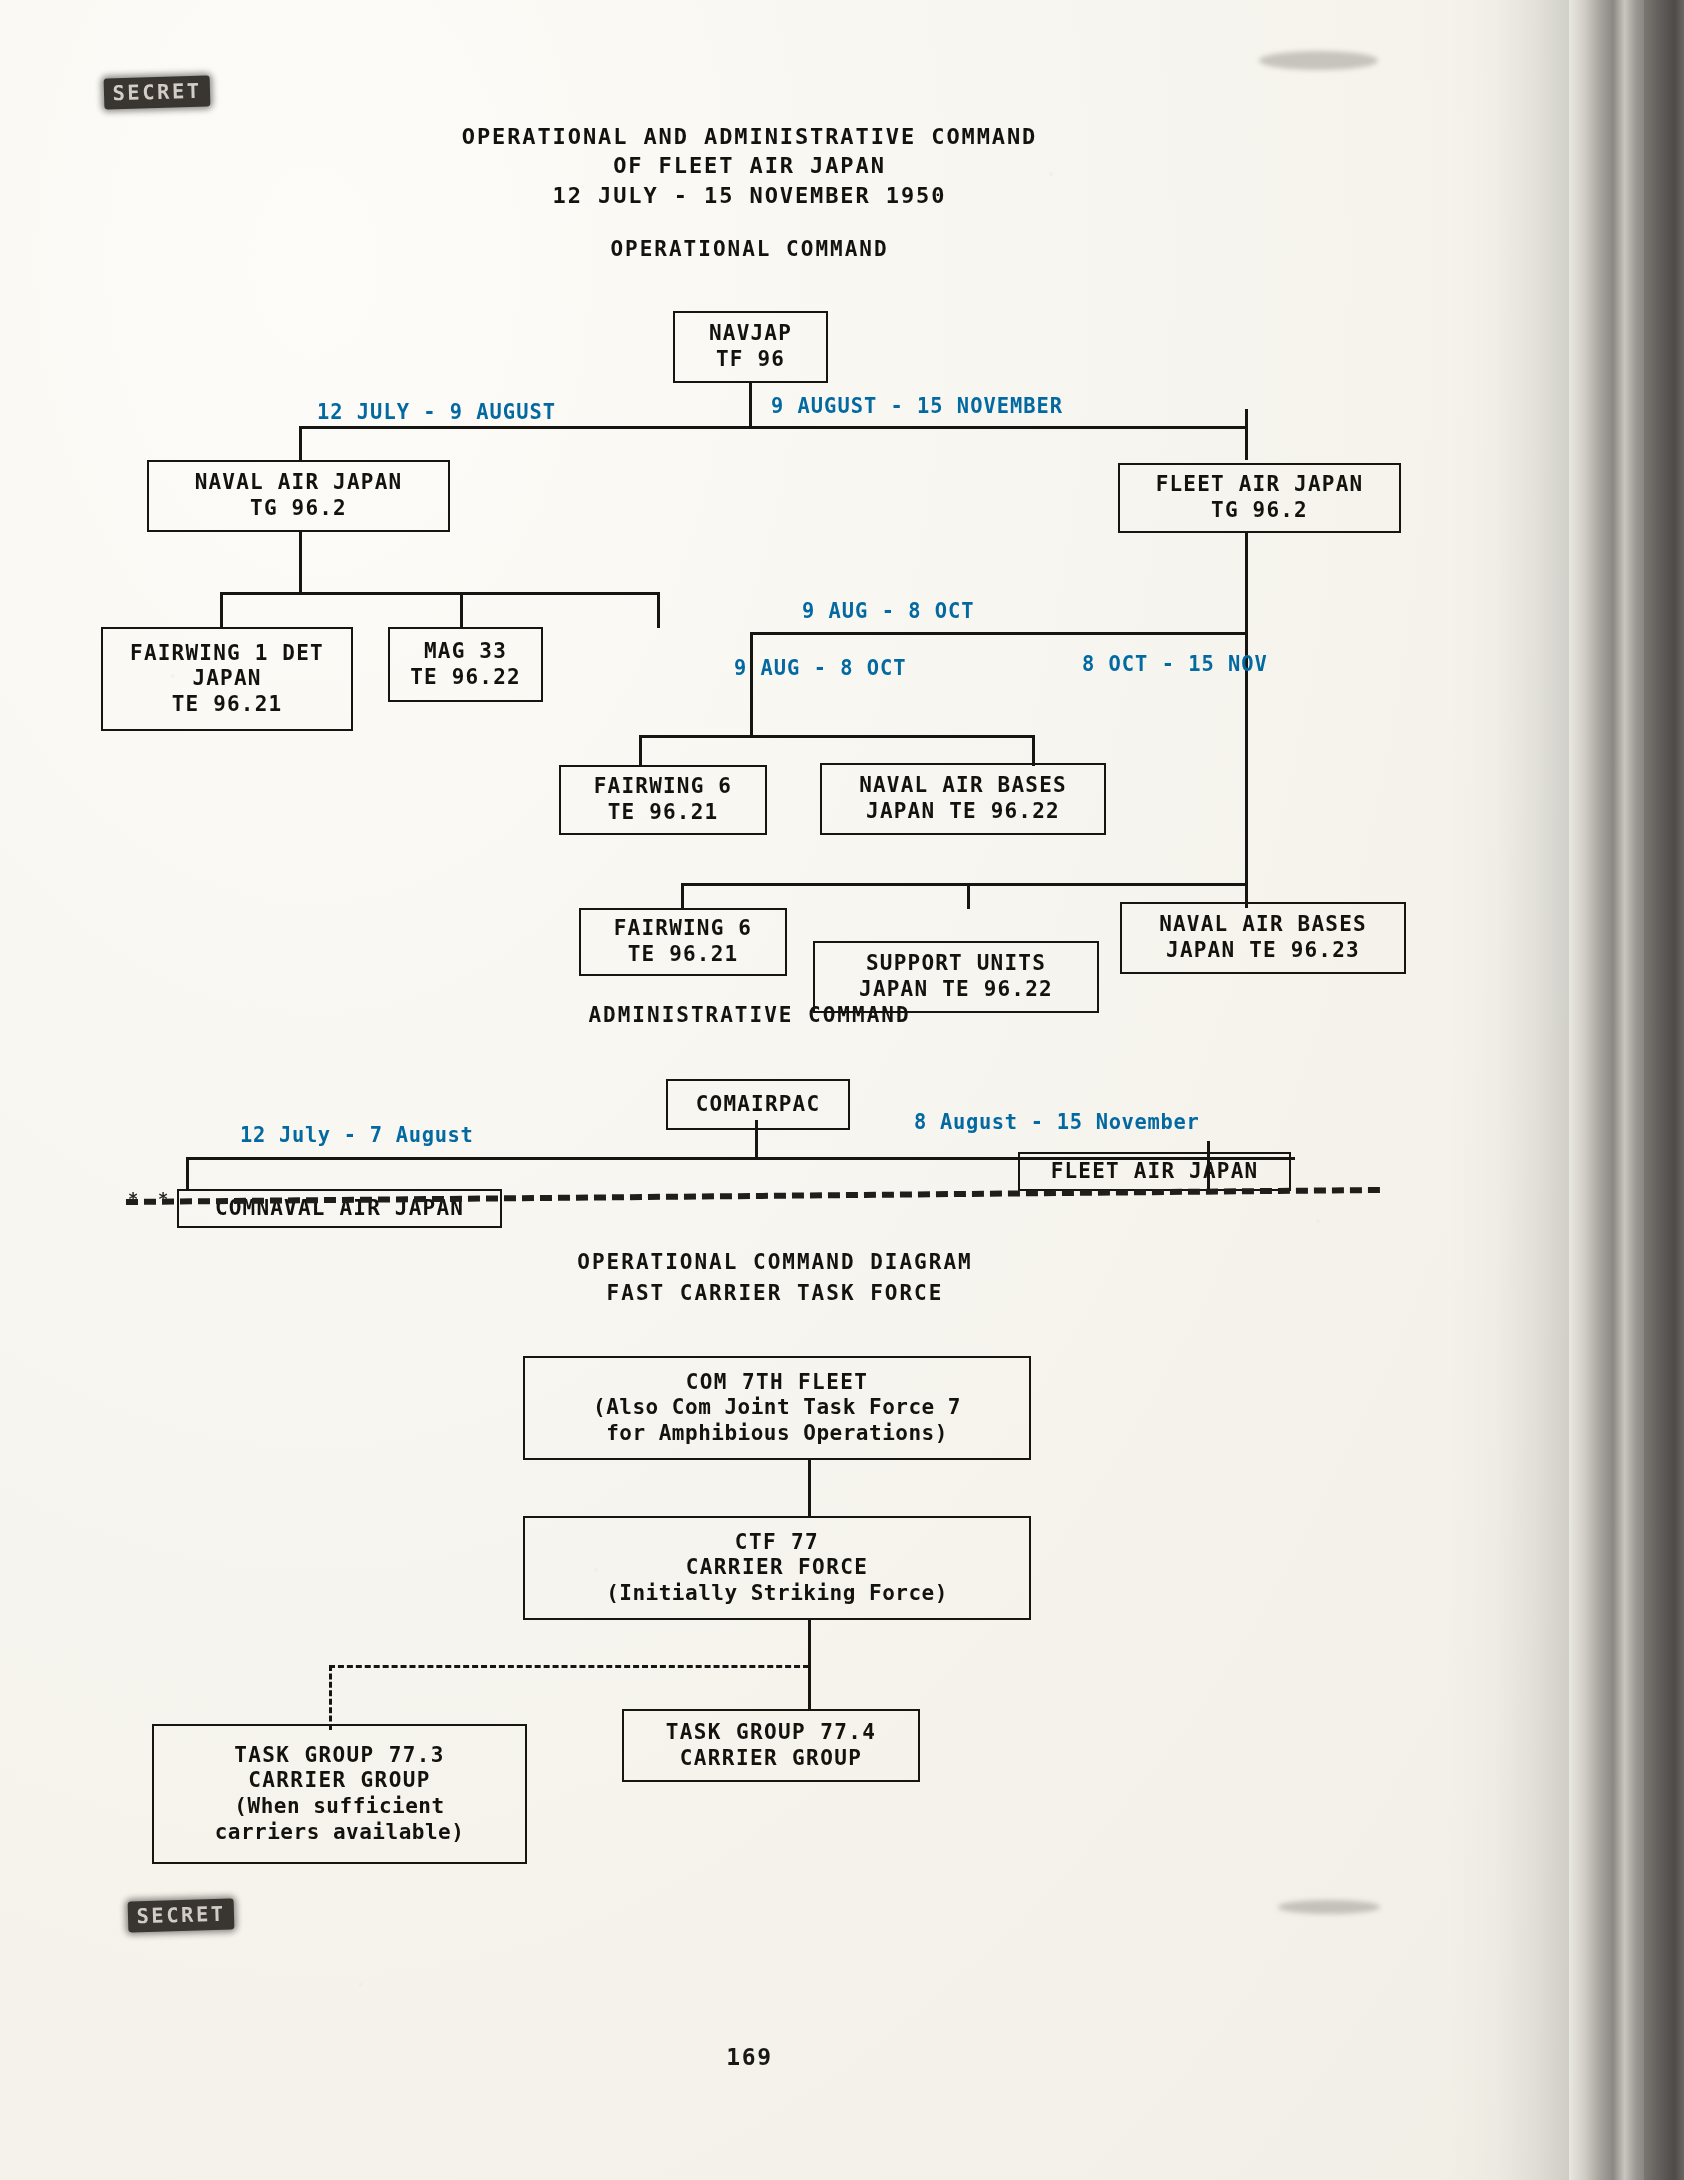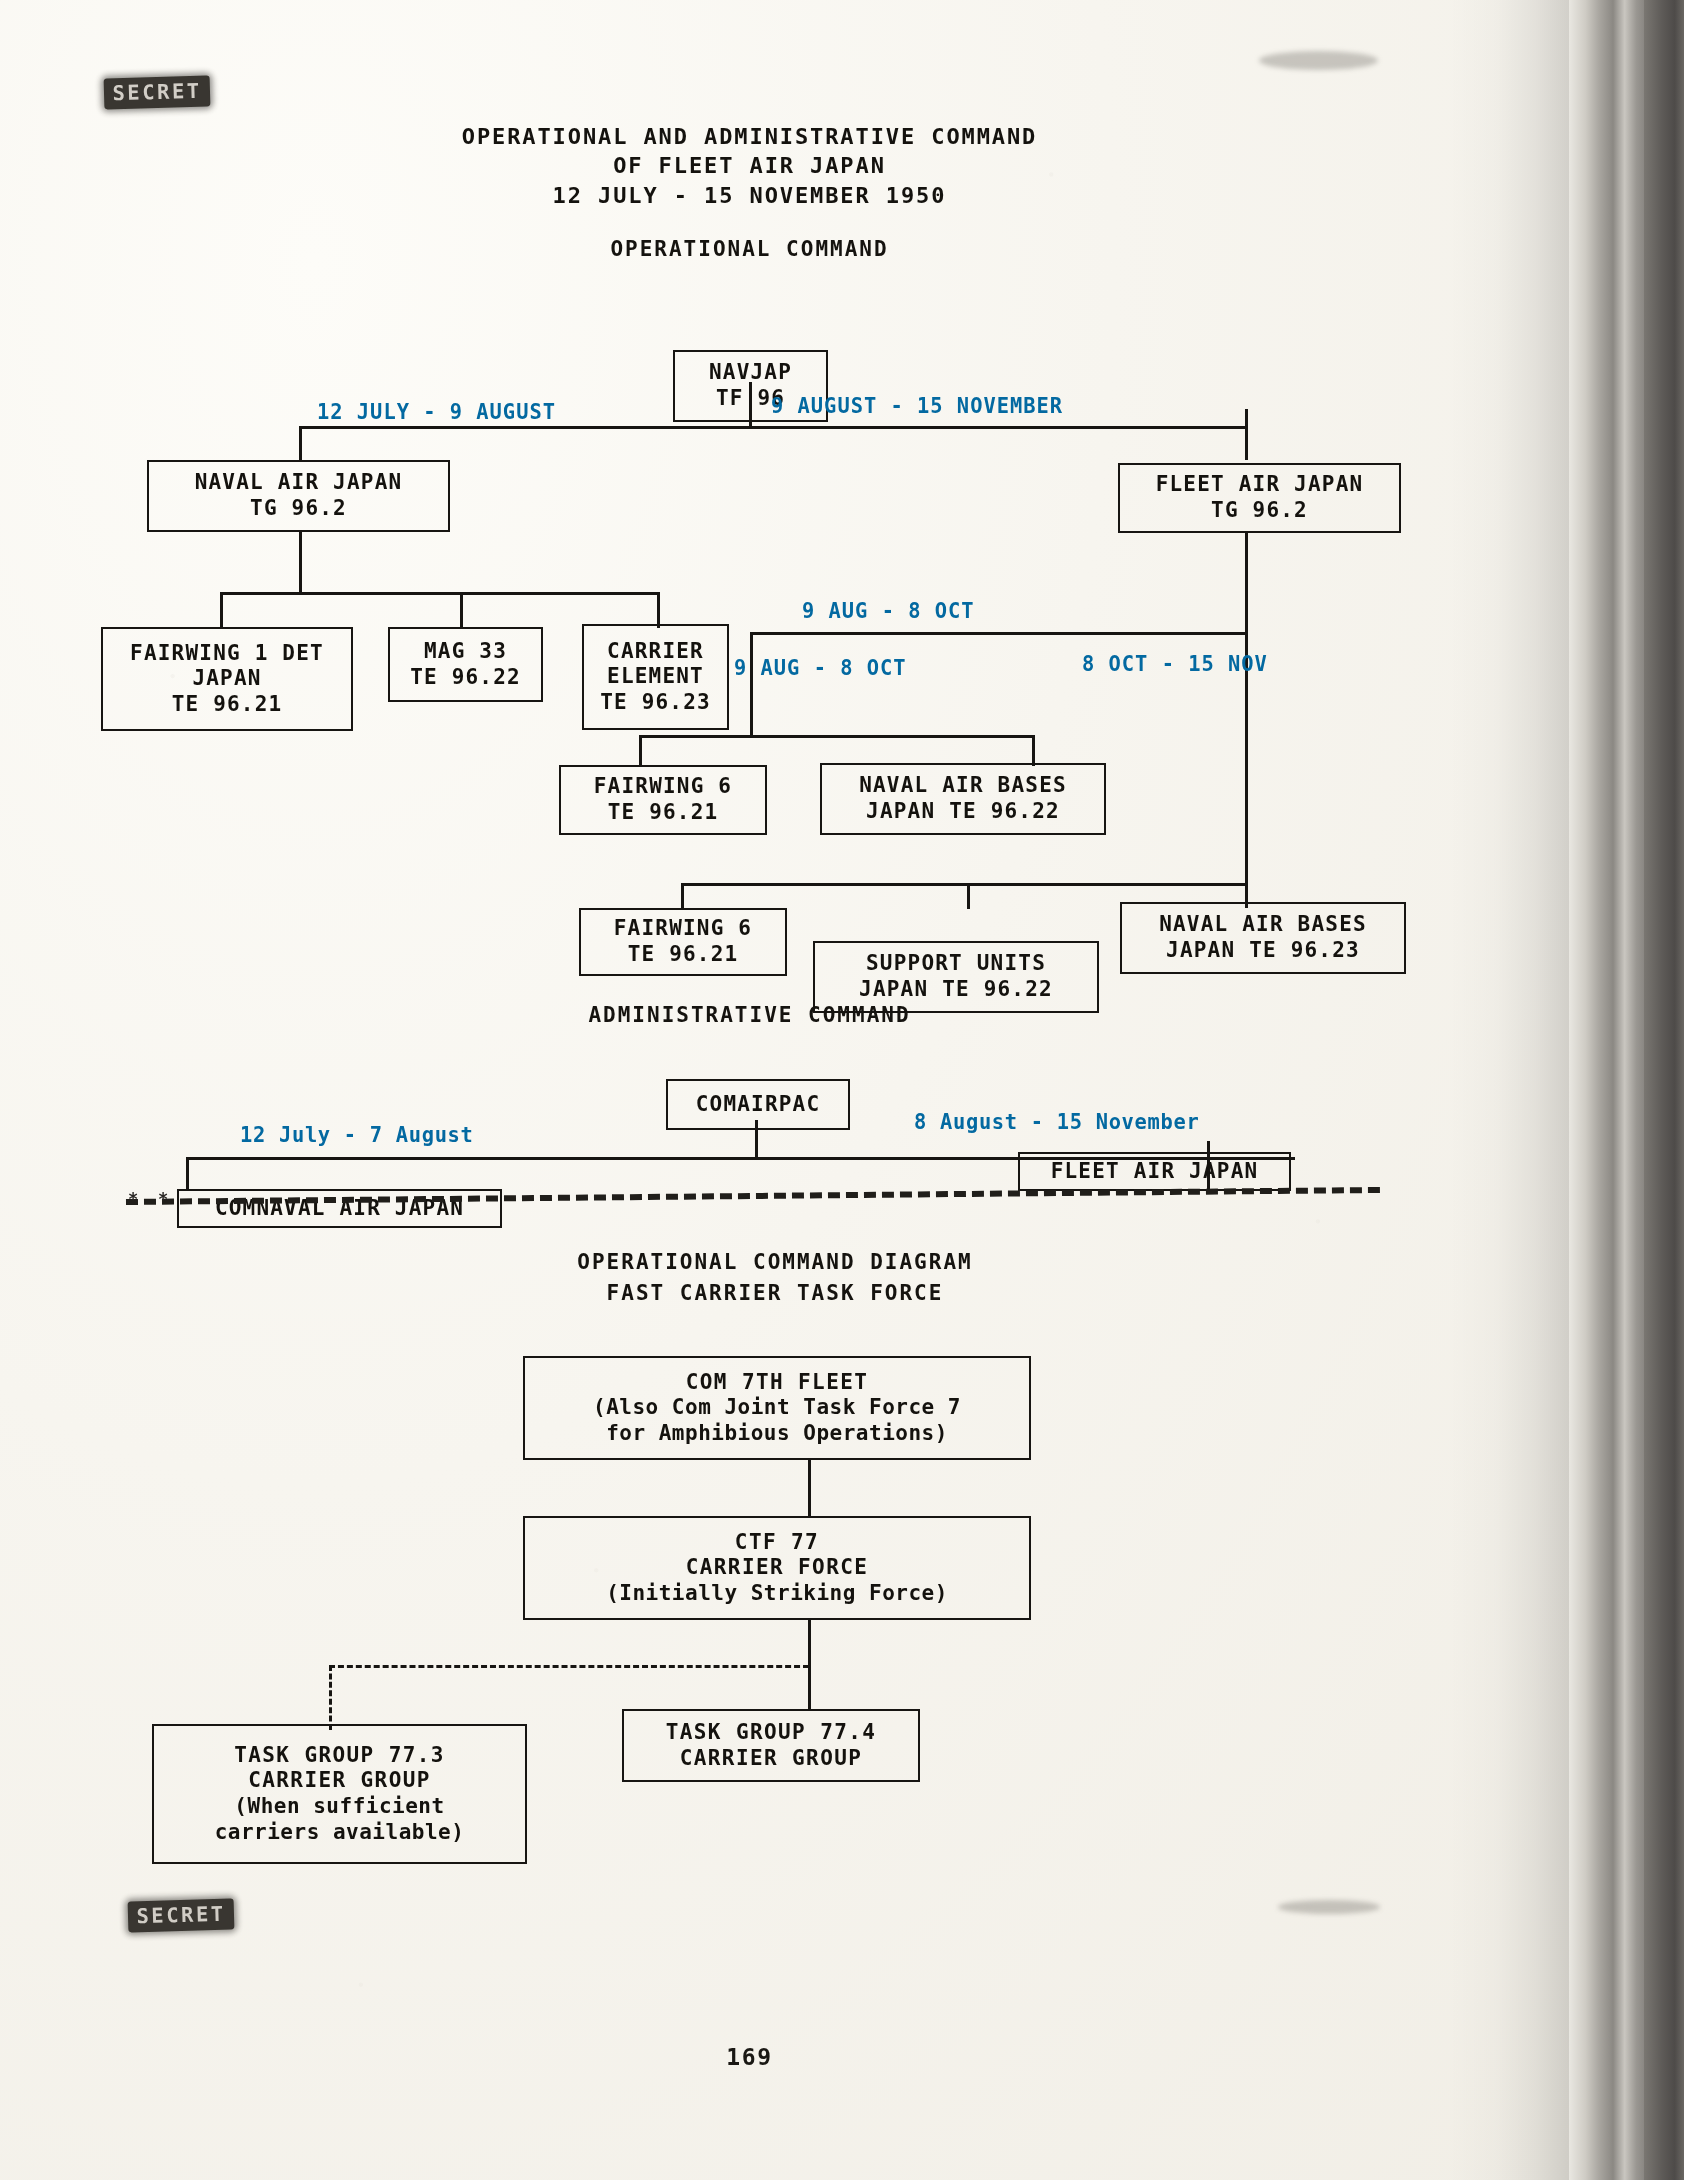--- a/index.html
+++ b/index.html
@@ -193,21 +193,21 @@
   <div class="stamp" style="left:128px; top:1900px;">SECRET</div>
   <div class="smudge" style="left:1259px; top:51px; width:119px; height:19px;"></div>
   <div class="smudge" style="left:1278px; top:1900px; width:102px; height:13.6px;"></div>
 
   <div class="t heading" style="left:0; top:124px; width:1499px;">OPERATIONAL AND ADMINISTRATIVE COMMAND</div>
   <div class="t heading" style="left:0; top:153px; width:1499px;">OF FLEET AIR JAPAN</div>
   <div class="t heading" style="left:0; top:183px; width:1499px;">12 JULY - 15 NOVEMBER 1950</div>
 
   <div class="t seclabel" style="left:0; top:237px; width:1499px;">OPERATIONAL COMMAND</div>
 
-  <div class="box" style="left:673px; top:311px; width:155px; height:72px;margin-top:39px;">
+  <div class="box" style="left:673px; top:311px; width:155px; height:72px;">
     <span class="ln">NAVJAP</span>
     <span class="ln">TF 96</span>
   </div>
 
   <div class="ln-v" style="left:749px; top:382px; height:44px;"></div>
   <div class="ln-h" style="left:299px; top:426px; width:949px;"></div>
   <div class="ln-v" style="left:299px; top:426px; height:34px;"></div>
   <div class="ln-v" style="left:1245px; top:409px; height:51px;"></div>
 
   <div class="t datelbl" style="left:317px; top:400px;">12 JULY - 9 AUGUST</div>
@@ -230,25 +230,20 @@
 
   <div class="box" style="left:101px; top:627px; width:252px; height:104px;">
     <span class="ln">FAIRWING 1 DET</span>
     <span class="ln">JAPAN</span>
     <span class="ln">TE 96.21</span>
   </div>
   <div class="box" style="left:388px; top:627px; width:155px; height:75px;">
     <span class="ln">MAG 33</span>
     <span class="ln">TE 96.22</span>
   </div>
-  <div class="box" style="left:582px; top:624px; width:147px; height:106px;">
-    <span class="ln">CARRIER</span>
-    <span class="ln">ELEMENT</span>
-    <span class="ln">TE 96.23</span>
-  </div>
 
   <div class="ln-v" style="left:1245px; top:533px; height:324px;"></div>
 
   <div class="t datelbl" style="left:802px; top:599px;">9 AUG - 8 OCT</div>
   <div class="ln-h" style="left:750px; top:632px; width:497px;"></div>
   <div class="ln-v" style="left:750px; top:632px; height:104px;"></div>
 
   <div class="t datelbl" style="left:734px; top:656px;">9 AUG - 8 OCT</div>
   <div class="t datelbl" style="left:1082px; top:652px;">8 OCT - 15 NOV</div>
 

